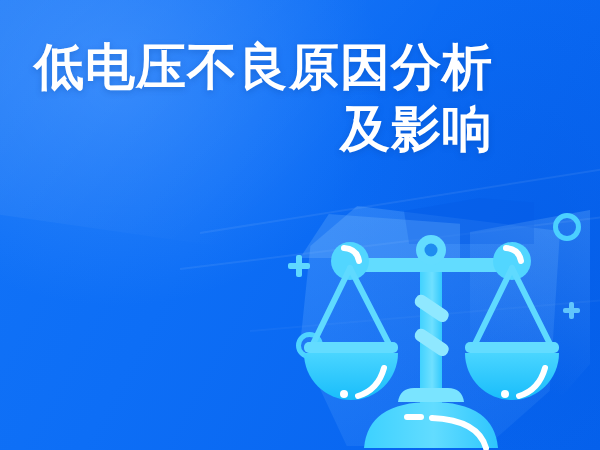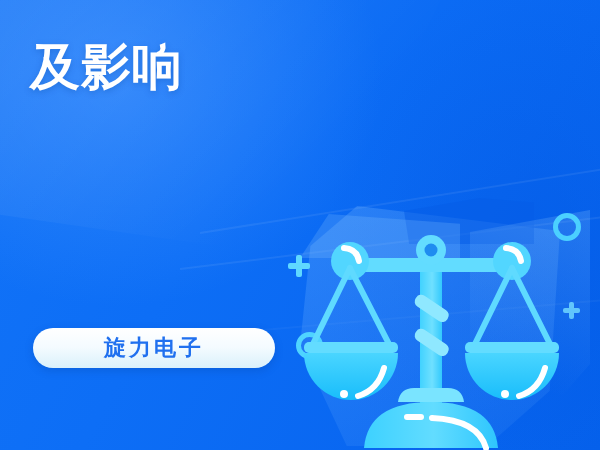--- a/index.html
+++ b/index.html
@@ -129,26 +129,24 @@
   <div class="shape shape-dark"></div>
   <div class="shape shape-wedge"></div>
   <div class="shape shape-glowR"></div>
 
   <div class="plus p1"></div>
   <div class="plus p2"></div>
   <div class="ring r1"></div>
   <div class="ring r2"></div>
 
   <div class="headline">
+    <div class="l2">低电压不良原因分析</div>
     <div class="l3">及影响</div>
   </div>
 
-  <div class="pill">
-    <span>旋力电子</span>
-  </div>
 
   <svg class="scales" viewBox="0 0 270 252">
     <defs>
       <linearGradient id="panL" x1="0" y1="0" x2="0" y2="1">
         <stop offset="0" stop-color="#4ad5ff"></stop>
         <stop offset="1" stop-color="#18bdfb"></stop>
       </linearGradient>
       <linearGradient id="panR" x1="0" y1="0" x2="0" y2="1">
         <stop offset="0" stop-color="#4ad5ff"></stop>
         <stop offset="1" stop-color="#18bdfb"></stop>

